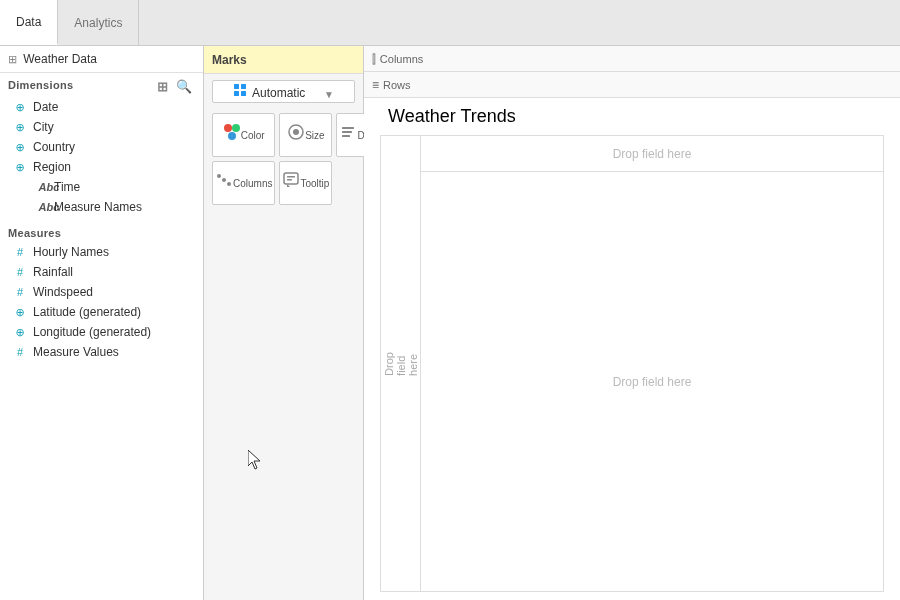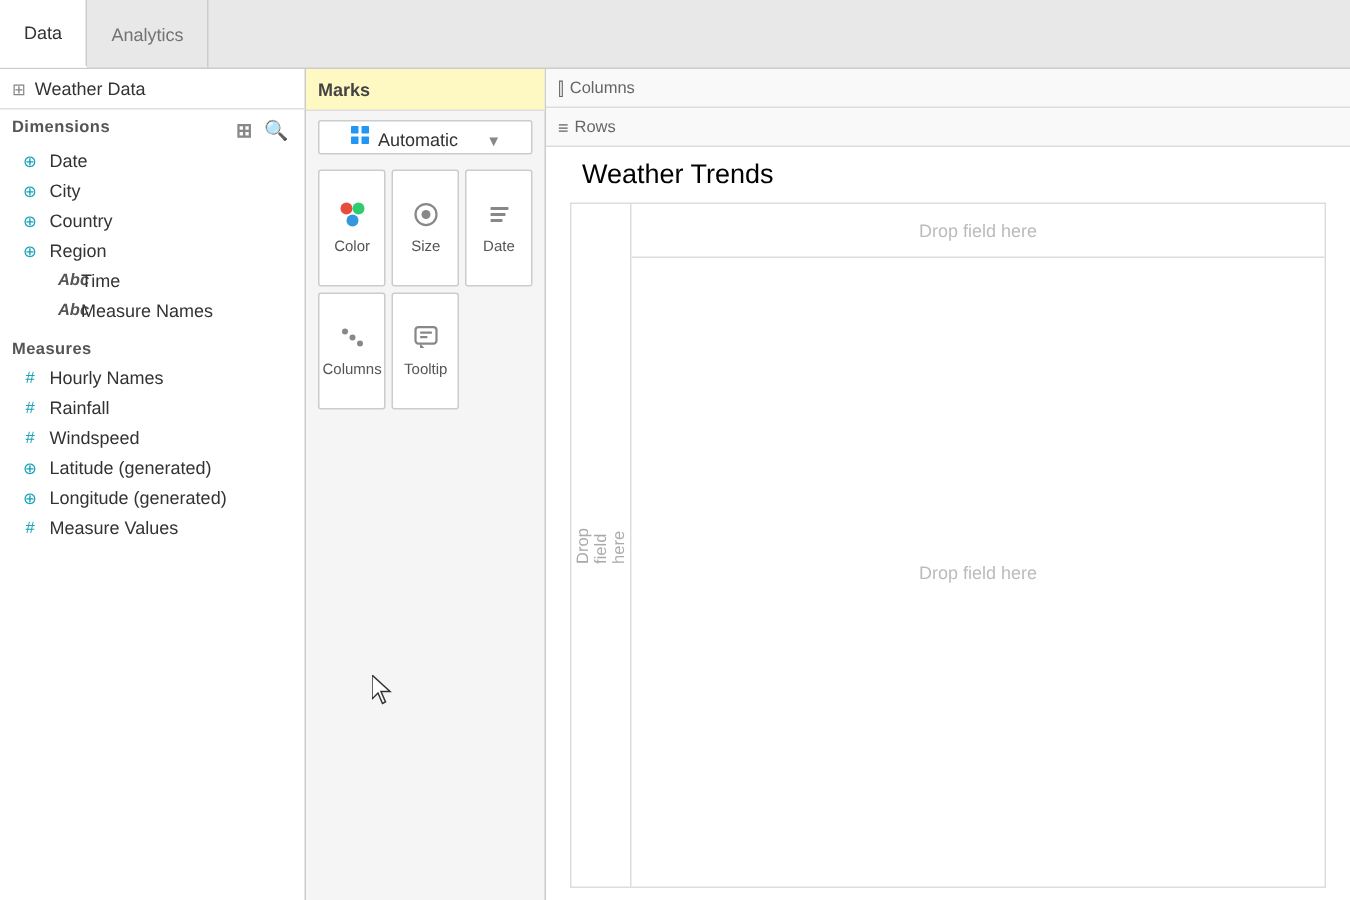--- a/index.html
+++ b/index.html
@@ -167,24 +167,24 @@
     .marks-buttons {
       display: grid;
       grid-template-columns: 1fr 1fr 1fr;
       gap: 4px;
       padding: 4px 8px;
     }
     .marks-btn {
       background: #fff;
       border: 1px solid #ccc;
       border-radius: 2px;
-      padding: 20px 2px;
+      padding: 6px 2px;
       cursor: pointer;
       display: flex;
-      flex-direction: column;
+      flex-direction: row;
       align-items: center;
       font-size: 10px;
       color: #444;
       min-height: 44px;
       justify-content: center;
     }
     .marks-btn .btn-icon {
       font-size: 16px;
       margin-bottom: 2px;
     }

